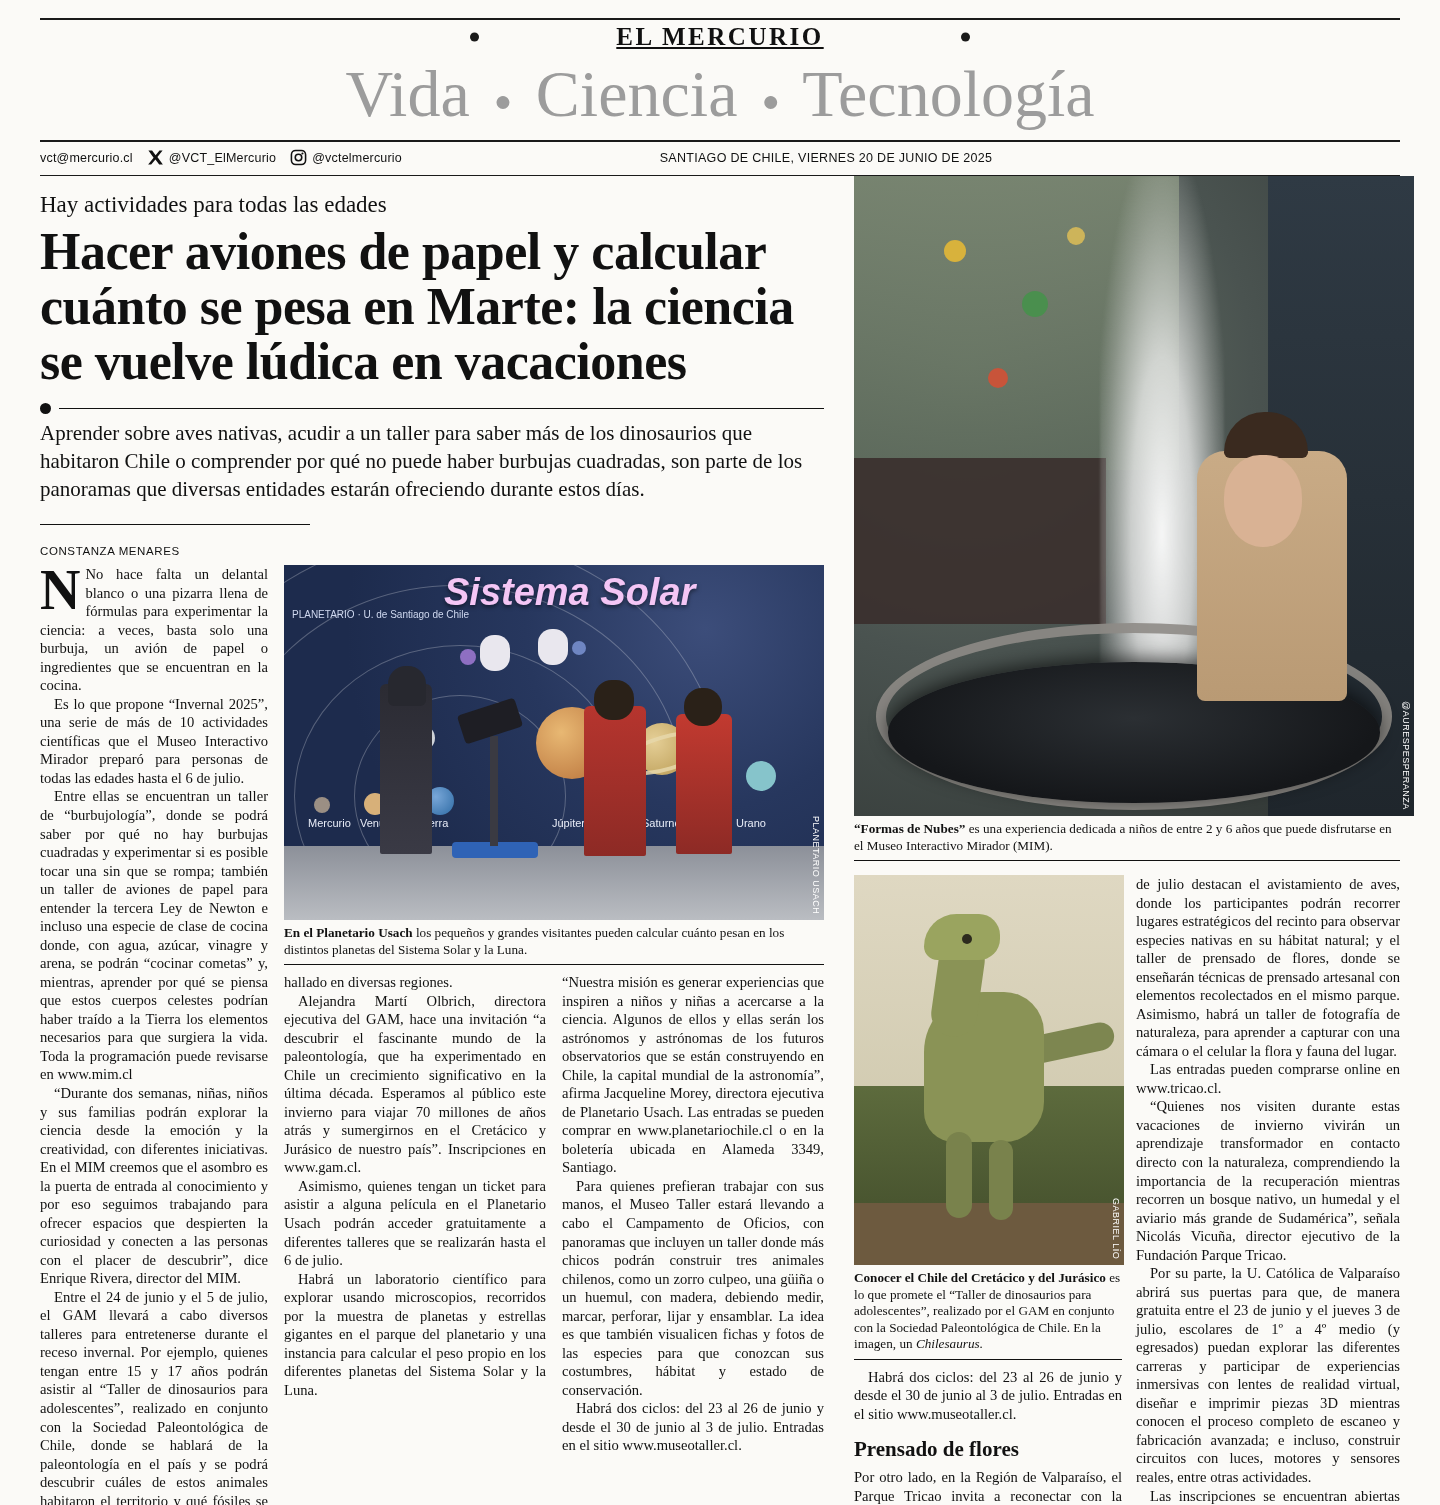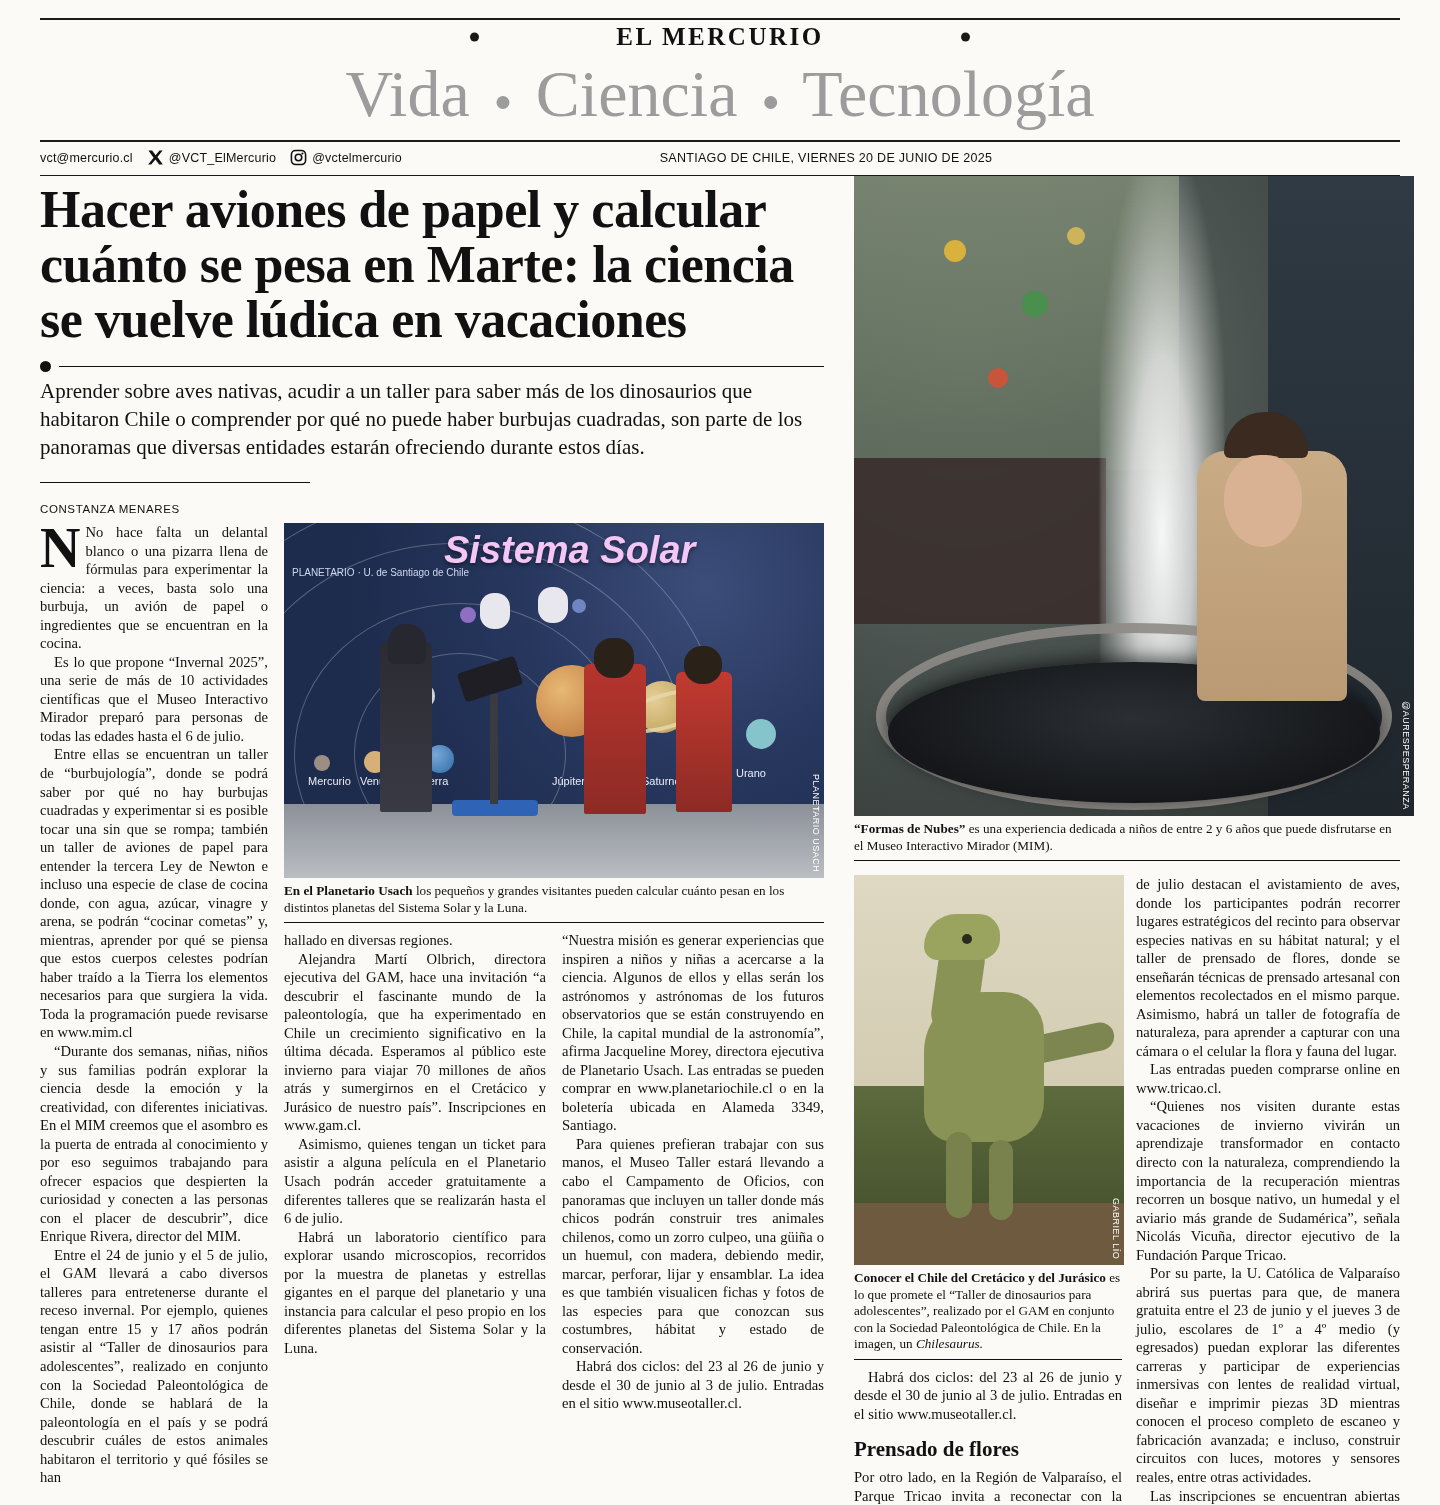--- a/index.html
+++ b/index.html
@@ -2,21 +2,21 @@
 <html lang="es"><head>
 <meta charset="utf-8">
 <style>
   html,body{margin:0;padding:0;background:#f7f6f2;}
   body{width:1440px;height:1505px;font-family:"Liberation Serif",serif;color:#111;overflow:hidden;}
   .page{position:relative;width:1440px;height:1505px;background:#fbfaf7;padding:0;box-sizing:border-box;}
 
   
   .masthead{padding:18px 40px 0 40px;}
   .top-rule{position:relative;height:16px;border-top:2px solid #1a1a1a;margin:0 0 0 0;}
-  .brand-row{position:relative;display:flex;align-items:center;justify-content:center;margin-top:-16px;height:34px;}
+  .brand-row{position:relative;display:flex;align-items:center;justify-content:center;margin-top:-16px;height:34px;text-decoration:underline;}
   .brand{font-family:"Liberation Serif",serif;font-weight:bold;font-size:25px;letter-spacing:2.5px;background:#fbfaf7;padding:0 16px;z-index:2;position:relative;}
   .dot{width:9px;height:9px;border-radius:50%;background:#1a1a1a;position:absolute;top:50%;transform:translateY(-50%);z-index:2;}
   .dot.left{left:430px;}
   .dot.right{right:430px;}
   .section-title{text-align:center;font-size:66px;color:#9c9c9c;font-family:"Liberation Serif",serif;letter-spacing:0px;margin:2px 0 8px 0;font-weight:normal;}
   .section-title .sep{font-size:30px;vertical-align:middle;color:#9c9c9c;}
   .meta-rule{border-top:2px solid #1a1a1a;}
   .meta-row{display:flex;align-items:center;font-family:"Liberation Sans",sans-serif;font-size:12.5px;padding:7px 0 9px 0;letter-spacing:.2px;}
   .meta-left{display:flex;align-items:center;gap:14px;}
   .meta-left .mail{font-family:"Liberation Sans",sans-serif;}
@@ -143,20 +143,21 @@
       <div class="meta-center">SANTIAGO DE CHILE, VIERNES 20 DE JUNIO DE 2025</div>
       <div class="meta-right"></div>
     </div>
     <div class="meta-bottom-rule"></div>
   </div>
 
   <div class="content">
 
     <div class="col-left">
 
+      <div class="kicker">Hay actividades para todas las edades</div>
       <h1 class="head">Hacer aviones de papel y calcular cuánto se pesa en Marte: la ciencia se vuelve lúdica en vacaciones</h1>
 
       <div class="bullet-rule">
         <span class="bd"></span>
         <span class="bl"></span>
       </div>
 
       <div class="lead">Aprender sobre aves nativas, acudir a un taller para saber más de los dinosaurios que habitaron Chile o comprender por qué no puede haber burbujas cuadradas, son parte de los panoramas que diversas entidades estarán ofreciendo durante estos días.</div>
 
       <div class="byline">CONSTANZA MENARES</div>
@@ -196,21 +197,21 @@
             <div class="pl-planet" style="left:30px;top:232px;width:16px;height:16px;background:#9b8f84;"></div>
             <div class="pl-planet" style="left:80px;top:228px;width:22px;height:22px;background:#d7b079;"></div>
             <div class="pl-planet" style="left:142px;top:222px;width:28px;height:28px;background:radial-gradient(circle at 35% 35%, #79a7d8, #2f6ca5);"></div>
             <div class="pl-planet" style="left:462px;top:196px;width:30px;height:30px;background:#86c4cb;"></div>
 
             <div class="pl-label" style="left:24px;top:252px;">Mercurio</div>
             <div class="pl-label" style="left:76px;top:252px;">Venus</div>
             <div class="pl-label" style="left:136px;top:252px;">Tierra</div>
             <div class="pl-label" style="left:268px;top:252px;">Júpiter</div>
             <div class="pl-label" style="left:358px;top:252px;">Saturno</div>
-            <div class="pl-label" style="left:452px;top:244px;">Urano</div>
+            <div class="pl-label" style="left:452px;top:252px;">Urano</div>
             <div class="pl-label" style="left:120px;top:140px;">Luna</div>
             <div class="pl-label" style="left:400px;top:288px;font-size:9px;color:#cbd5ea;">www.planetariochile.cl</div>
 
             <div class="pl-floor"></div>
             <div class="kid" style="left:96px;width:52px;height:170px;background:linear-gradient(#2b2b33,#3a3a45);bottom:66px;"></div>
             <div style="position:absolute;left:104px;bottom:214px;width:38px;height:40px;background:#27282f;border-radius:18px 18px 6px 6px;"></div>
             <div class="kid" style="left:300px;width:62px;height:150px;background:linear-gradient(#b6352e,#8d2a25);bottom:64px;"></div>
             <div style="position:absolute;left:310px;bottom:200px;width:40px;height:40px;background:#2a2118;border-radius:18px;"></div>
             <div class="kid" style="left:392px;width:56px;height:140px;background:linear-gradient(#c23a30,#8d2a25);bottom:66px;"></div>
             <div style="position:absolute;left:400px;bottom:194px;width:38px;height:38px;background:#2a2118;border-radius:18px;"></div>

